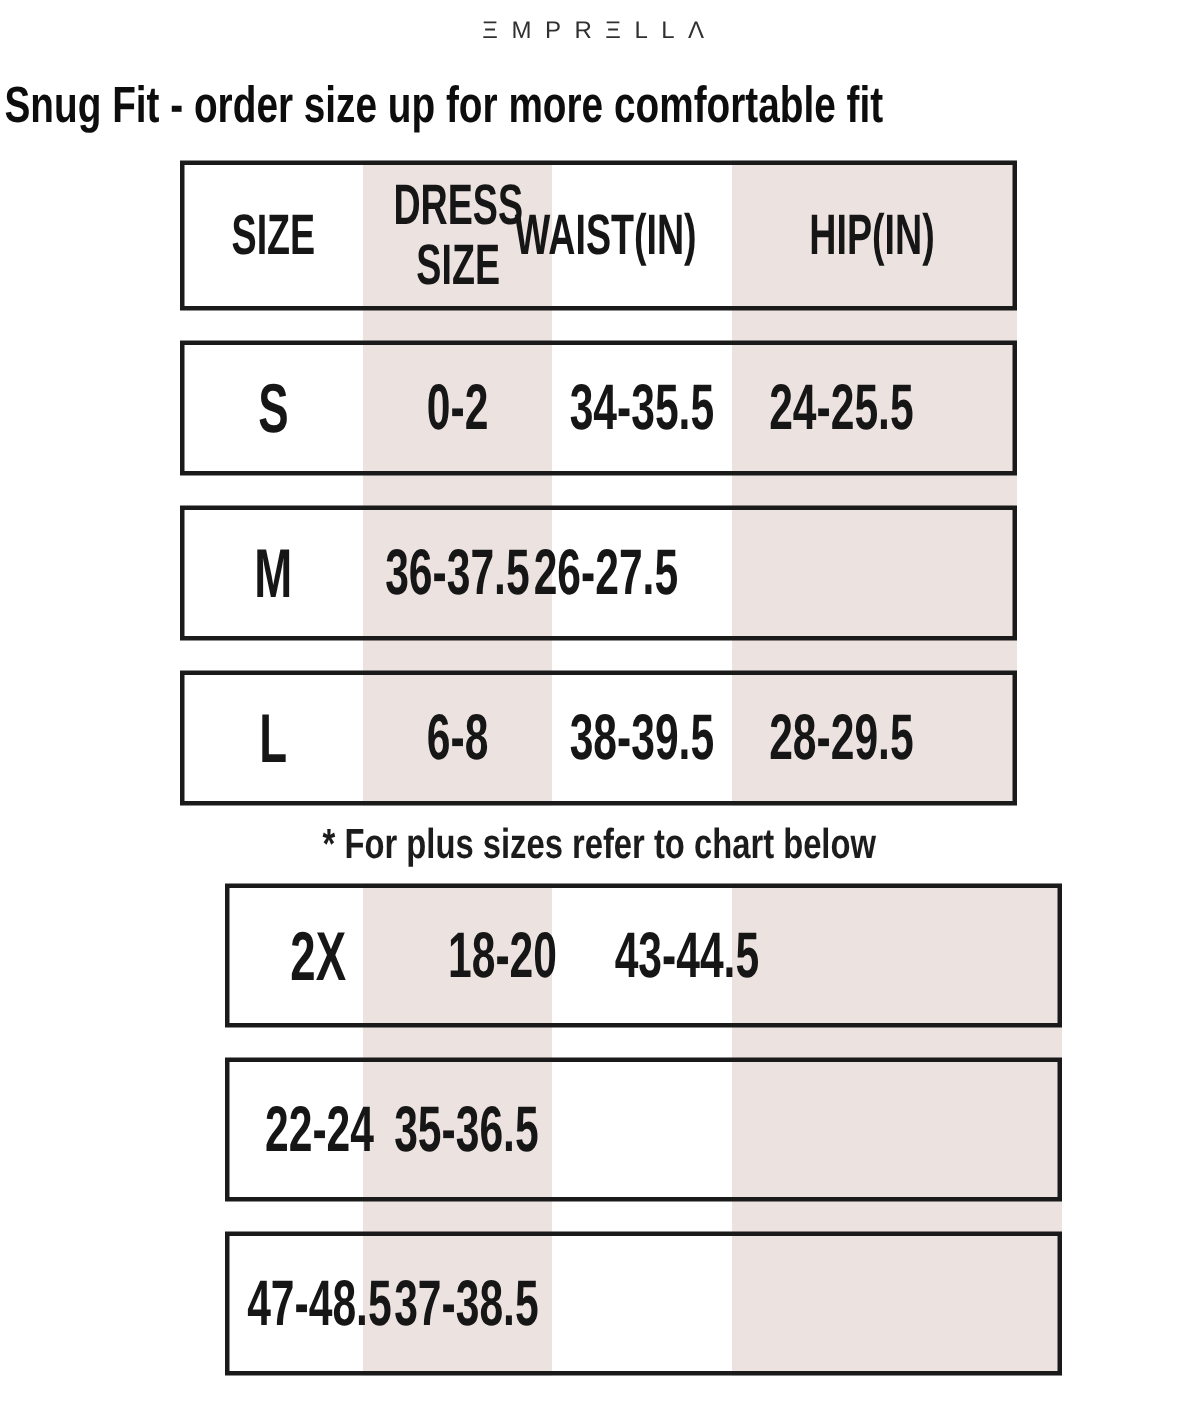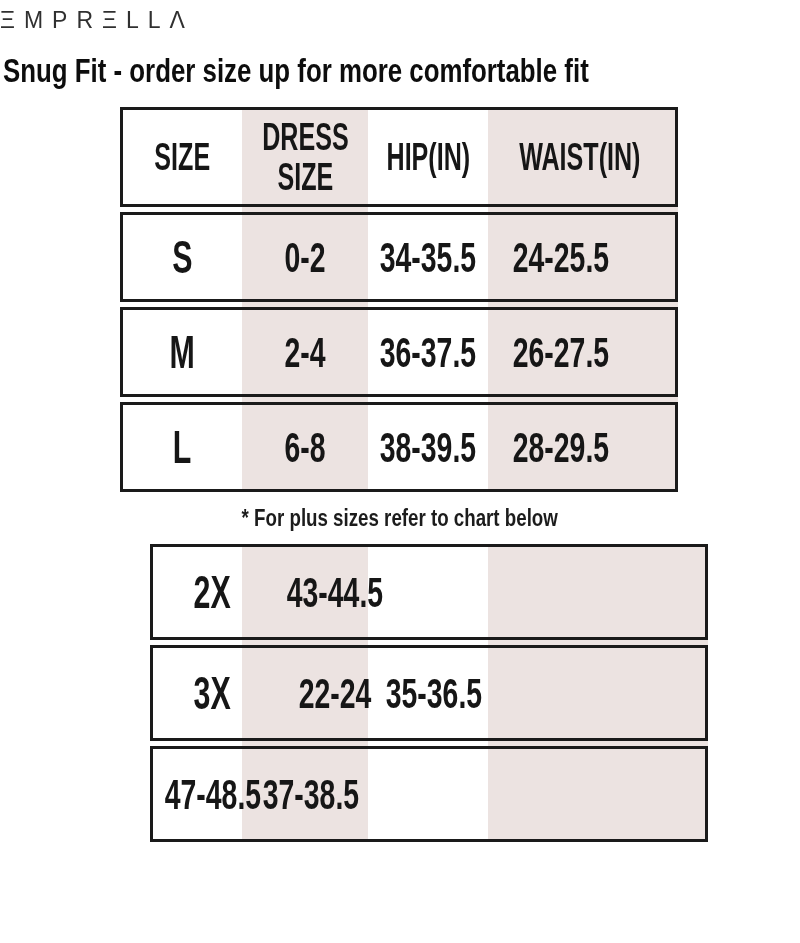--- a/index.html
+++ b/index.html
@@ -8,57 +8,57 @@
     --line:#1a1a1a;
   }
   html,body{margin:0;padding:0;}
   body{
     width:800px;height:943px;background:#ffffff;overflow:hidden;
     font-family:"Liberation Sans","DejaVu Sans",sans-serif;
     color:var(--ink);
   }
   
   .logo{
-    padding-top:7px;text-align:left;
-    font-size:23px;font-weight:400;color:#303030;
+    padding-top:7px;text-align:center;
+    font-size:16px;font-weight:400;color:#303030;
     letter-spacing:9px;line-height:27px;
   }
   
   .heading{
     margin:13px 0 0 3px;font-size:34px;font-weight:bold;
     line-height:46px;white-space:nowrap;color:#0d0d0d;
   }
   .squeeze{display:inline-block;transform:scaleX(.76);transform-origin:0 50%;}
   
   .chart{position:relative;width:558px;margin:14px 0 0 120px;}
   .chart2{margin-top:11px;padding-left:30px;}
   .stripe{position:absolute;top:0;bottom:0;background:var(--pink);}
   .stripe.s2{left:122px;width:126px;}
   .stripe.s4{left:368px;right:0;}
   .row{
     position:relative;display:grid;
     grid-template-columns:119px 126px 120px 1fr;
     border:3px solid var(--line);
-    margin-bottom:5px;background:transparent;
+    margin-bottom:20px;background:transparent;
   }
   .row.header{min-height:94px;}
   .chart1 [data-repeat] .row{min-height:84px;}
   .chart2 [data-repeat] .row{min-height:90px;}
   [data-repeat] .row:last-child{margin-bottom:0;}
   .cell{display:flex;align-items:center;justify-content:center;}
   .cell.c4{padding-right:48px;}
   .t{
     display:inline-block;transform:scaleX(.66);
     font-weight:bold;color:var(--ink);text-align:center;
   }
   .hdr{font-size:38px;line-height:1.06;white-space:normal;}
   .val{font-size:43px;white-space:nowrap;}
   .val.size{font-size:46px;}
   
-  .note{margin-top:11px;text-align:center;font-size:24px;font-weight:bold;line-height:30px;color:#1c1c1c;}
+  .note{margin-top:11px;text-align:center;font-size:28px;font-weight:bold;line-height:30px;color:#1c1c1c;}
   .squeeze2{display:inline-block;transform:scaleX(.78);}
 </style>
 </head>
 <body>
 
 <div class="page">
 
   <div class="logo">ΞMPRΞLLΛ</div>
 
   <h1 class="heading"><span class="squeeze">Snug Fit - order size up for more comfortable fit</span></h1>
@@ -67,25 +67,25 @@
     <div class="stripe s2"></div>
     <div class="stripe s4"></div>
 
     <div class="row header">
       <div class="cell c1">
           <span class="t hdr">SIZE</span>
         </div>
       <div class="cell c2">
           <span class="t hdr">DRESS SIZE</span>
         </div>
+      <div class="cell c4">
+          <span class="t hdr">WAIST(IN)</span>
+        </div>
       <div class="cell c3">
           <span class="t hdr">HIP(IN)</span>
-        </div>
-      <div class="cell c4">
-          <span class="t hdr">WAIST(IN)</span>
         </div>
     </div>
 
     <div data-repeat="size_chart.regular_rows">
 
         <div class="row">
           <div class="cell c1">
             <span class="t val size">S</span>
           </div>
           <div class="cell c2">
@@ -95,23 +95,20 @@
             <span class="t val">34-35.5</span>
           </div>
           <div class="cell c4">
             <span class="t val">24-25.5</span>
           </div>
         </div>
 
         <div class="row">
           <div class="cell c1">
             <span class="t val size">M</span>
-          </div>
-          <div class="cell c2">
-            <span class="t val">2-4</span>
           </div>
           <div class="cell c3">
             <span class="t val">36-37.5</span>
           </div>
           <div class="cell c4">
             <span class="t val">26-27.5</span>
           </div>
         </div>
 
         <div class="row">
@@ -137,29 +134,29 @@
   <div class="chart chart2">
     <div class="stripe s2"></div>
     <div class="stripe s4"></div>
 
     <div data-repeat="size_chart.plus_rows">
 
         <div class="row">
           <div class="cell c1">
             <span class="t val size">2X</span>
           </div>
+          <div class="cell c2">
+            <span class="t val">18-20</span>
+          </div>
           <div class="cell c3">
             <span class="t val">43-44.5</span>
           </div>
         </div>
 
         <div class="row">
-          <div class="cell c1">
-            <span class="t val size">3X</span>
-          </div>
           <div class="cell c2">
             <span class="t val">22-24</span>
           </div>
           <div class="cell c4">
             <span class="t val">35-36.5</span>
           </div>
         </div>
 
         <div class="row">
           <div class="cell c3">

